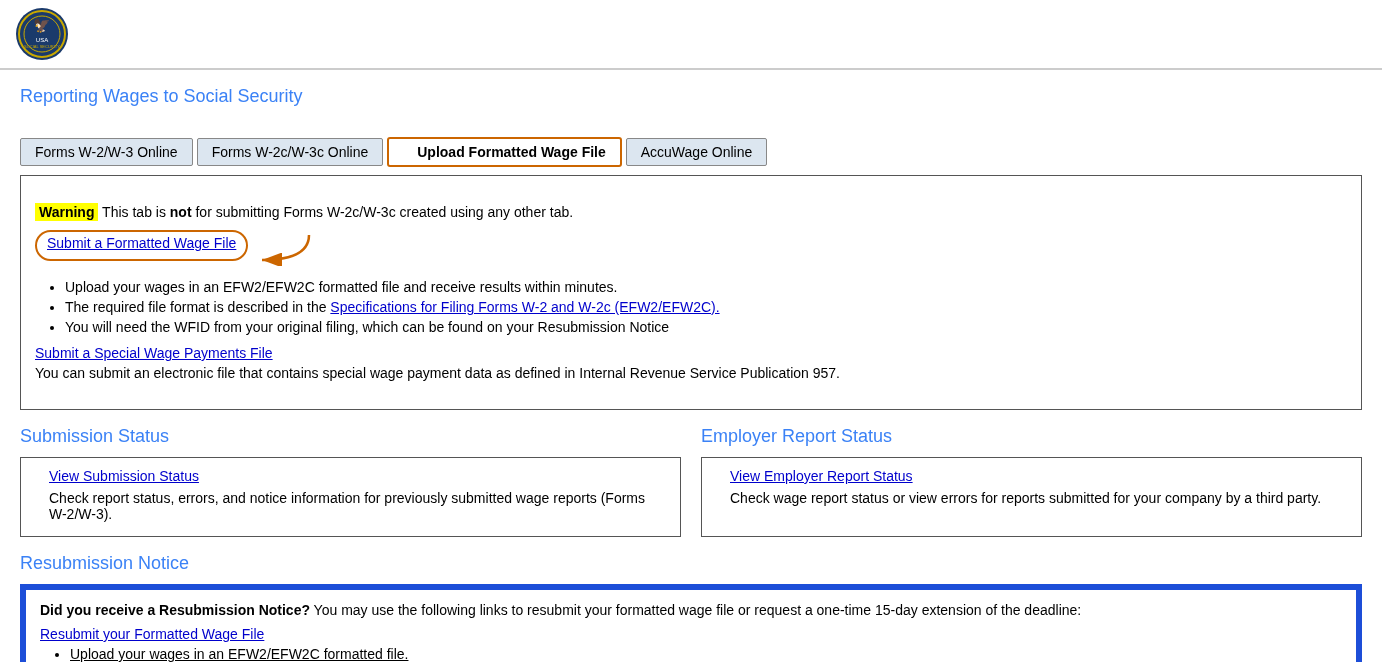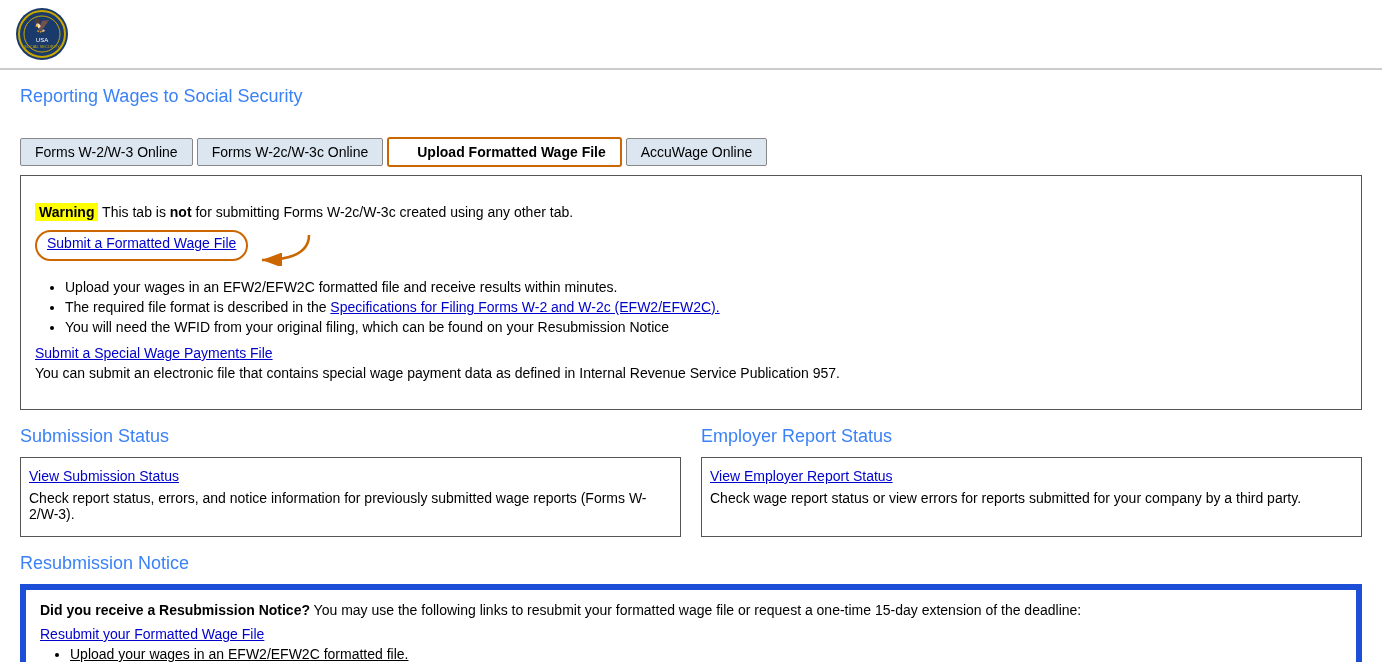--- a/index.html
+++ b/index.html
@@ -133,21 +133,21 @@
     .status-columns {
       display: flex;
       gap: 20px;
       margin-bottom: 16px;
     }
     .status-col {
       flex: 1;
     }
     .status-box {
       border: 1px solid #555;
-      padding: 10px 8px;
+      padding: 10px 28px;
       min-height: 80px;
     }
     .status-box p {
       font-size: 14px;
       margin-top: 6px;
     }
 
     
     .resubmission-box {
       border: 6px solid #1d4ed8;

